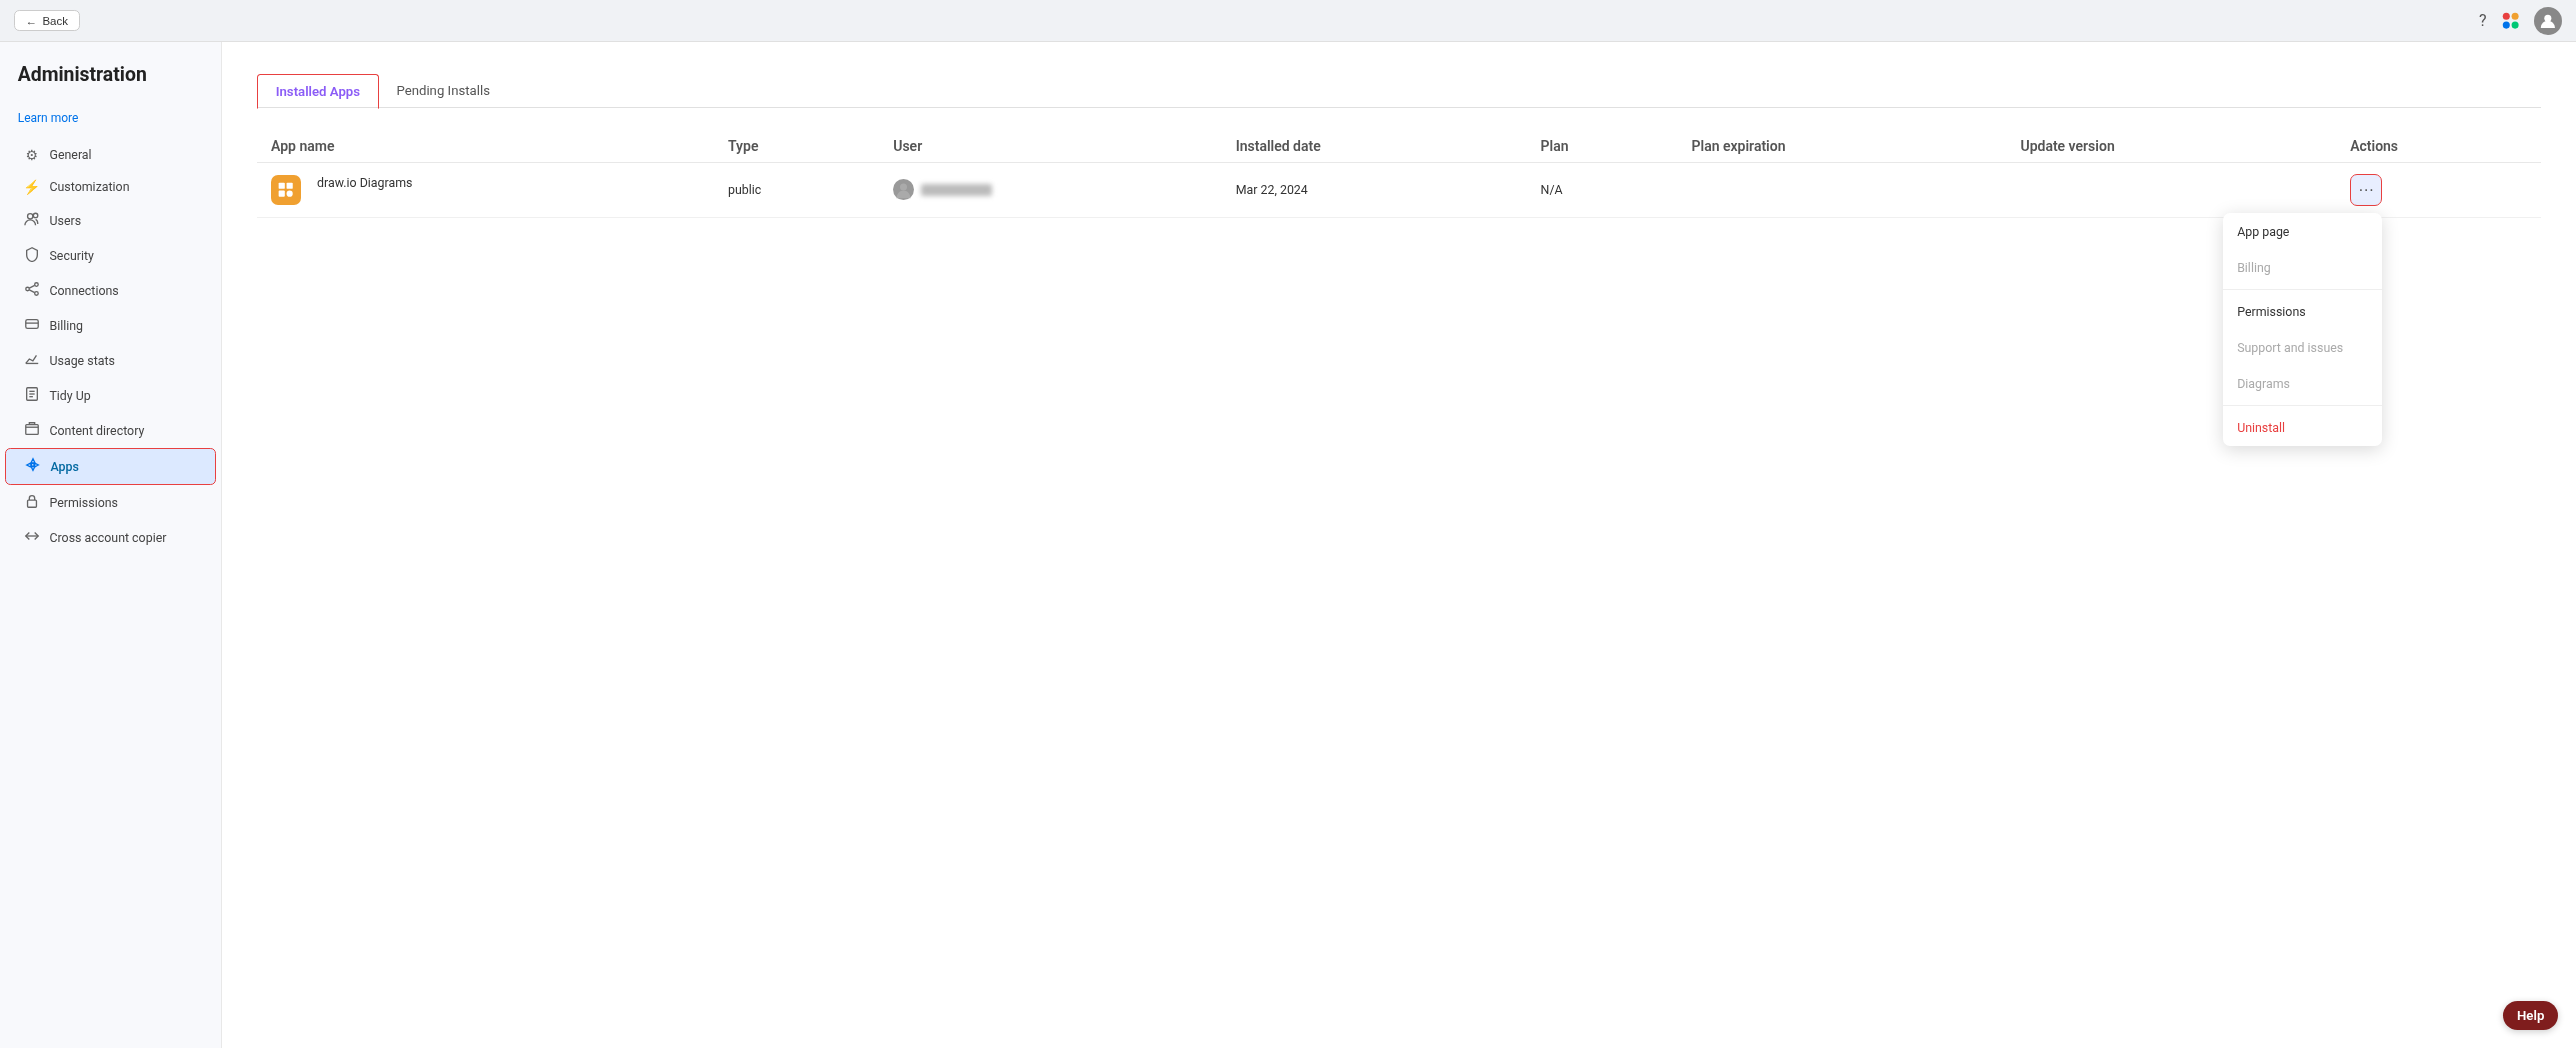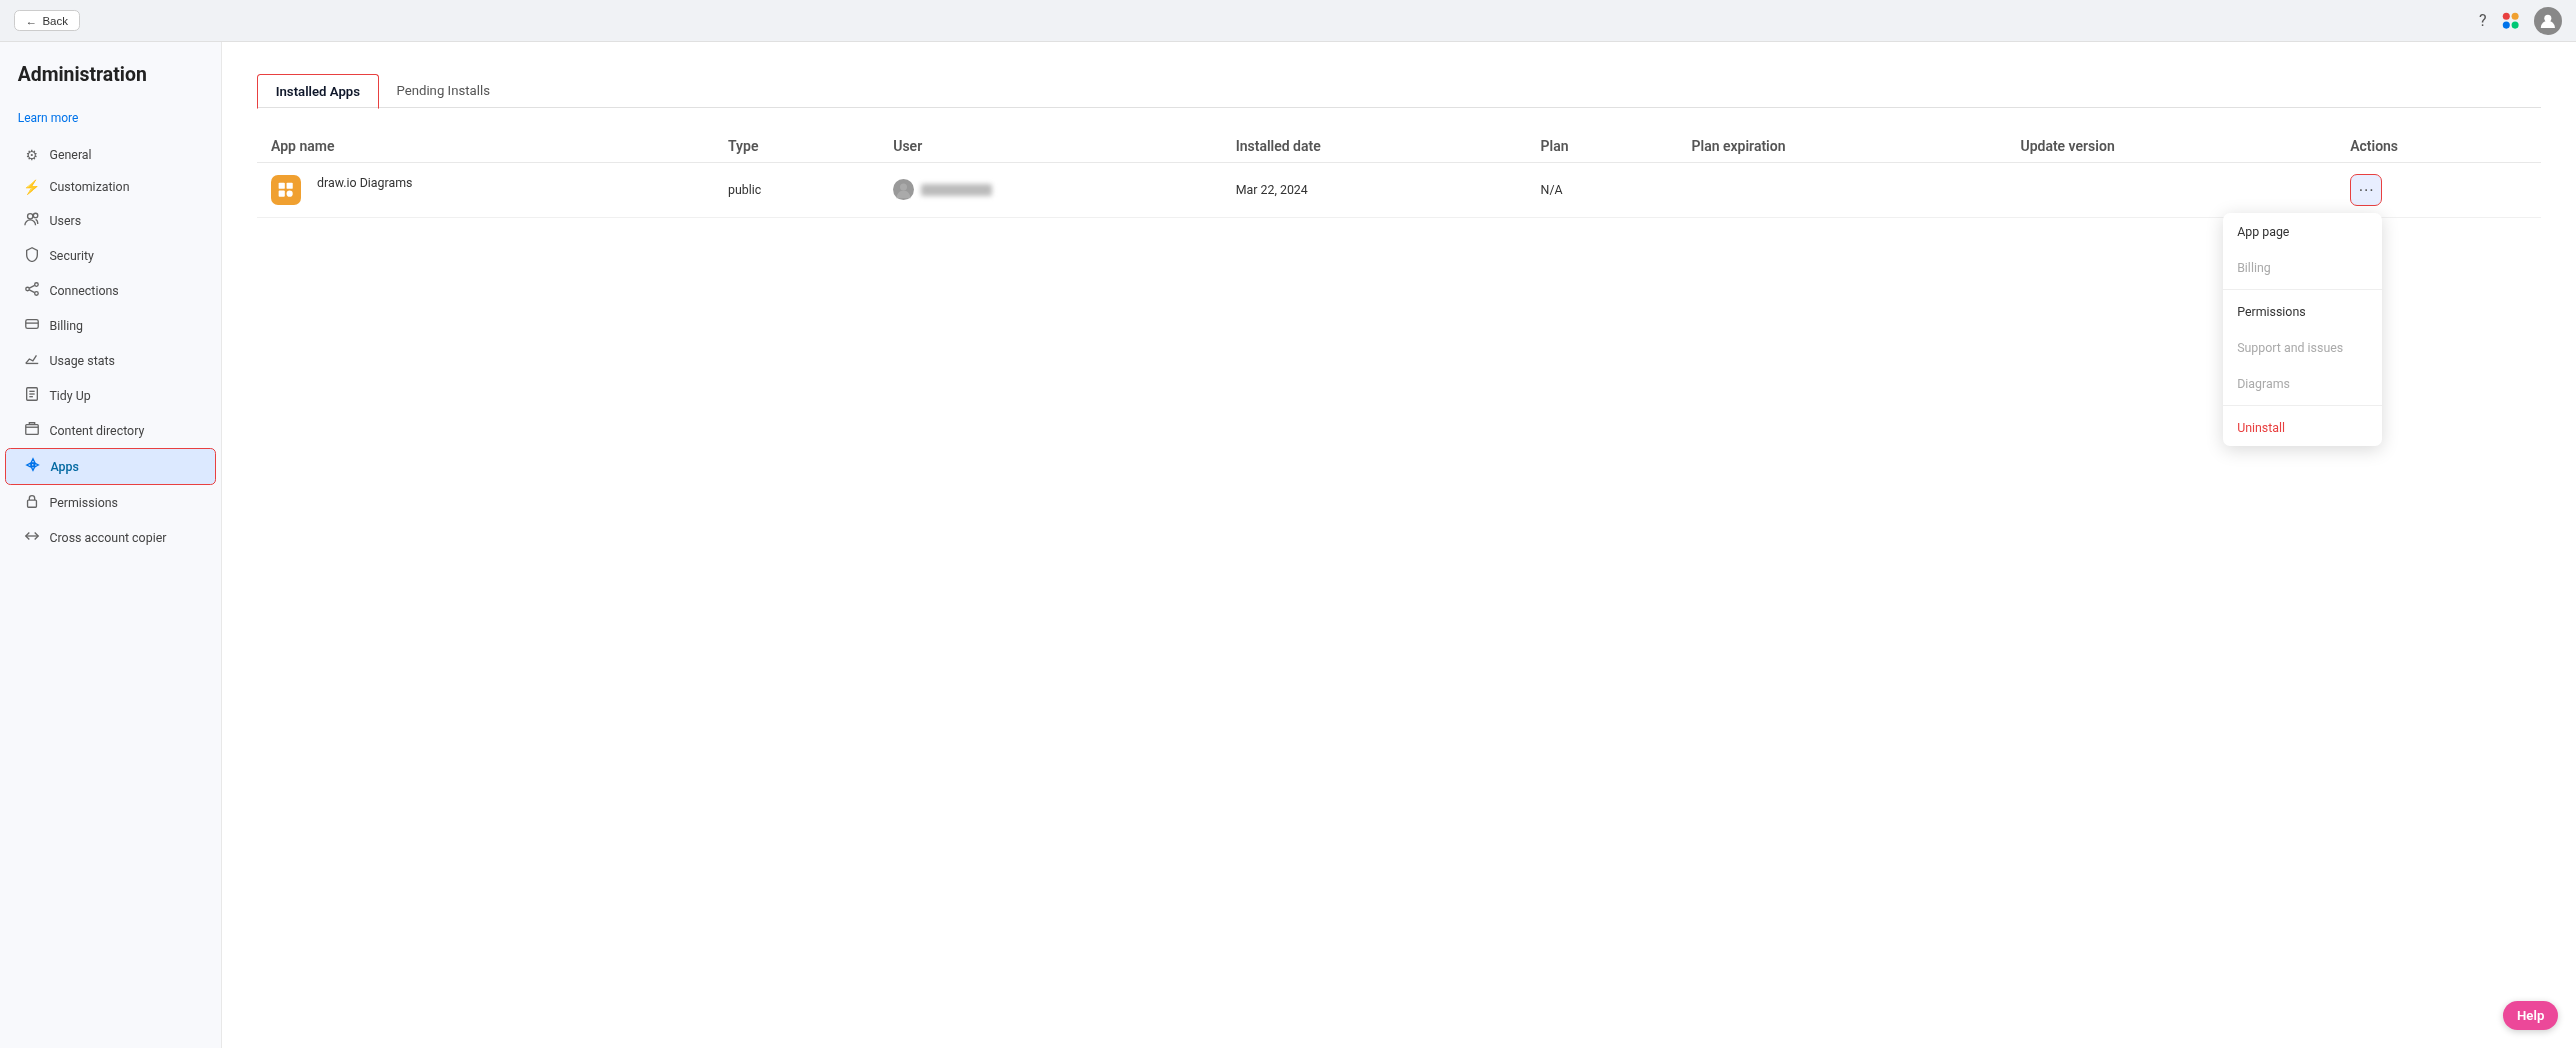--- a/index.html
+++ b/index.html
@@ -85,21 +85,21 @@
       padding: 7px 14px; cursor: pointer; font-size: 12.4px; color: #333;
     }
 
     
     .tabs { display: flex; border-bottom: 1.8px solid #e0e0e0; margin-bottom: 21px; }
     .tab {
       padding: 8.8px 17.7px; font-size: 13.2px; cursor: pointer; color: #555;
       border-bottom: 1.8px solid transparent; margin-bottom: -1.8px;
     }
     .tab.active {
-      color: #0f172a; font-weight: 600;
+      color: #8b5cf6; font-weight: 600;
       border: 1.8px solid #e84040; border-radius: 3.5px 3.5px 0 0;
       border-bottom: 1.8px solid white;
       margin-bottom: -1.8px;
       text-align: center;
     }
 
     
     .apps-table { width: 100%; border-collapse: collapse; }
     .apps-table th {
       text-align: left; font-size: 14px; font-weight: 600; color: #555;
@@ -145,21 +145,21 @@
       padding: 10.6px 14px; font-size: 12.4px; color: #333;
       cursor: pointer;
     }
     .dropdown-item.disabled { color: #aaa; cursor: default; }
     .dropdown-item.danger { color: #e84040; }
     .dropdown-divider { height: 0.9px; background: #eee; margin: 3.5px 0; }
 
     
     .help-float {
       position: fixed; bottom: 17.7px; right: 17.7px;
-      background: #ec4899; color: white; border-radius: 17.7px;
+      background: #7f1d1d; color: white; border-radius: 17.7px;
       padding: 7px 14px; font-size: 13.2px; font-weight: 600;
       cursor: pointer; box-shadow: 0 1.8px 7px rgba(0,0,0,0.2);
     }
   </style>
 </head>
 <body>
 
 <div class="topbar">
   <div class="topbar-left">
     <button class="back-btn">

